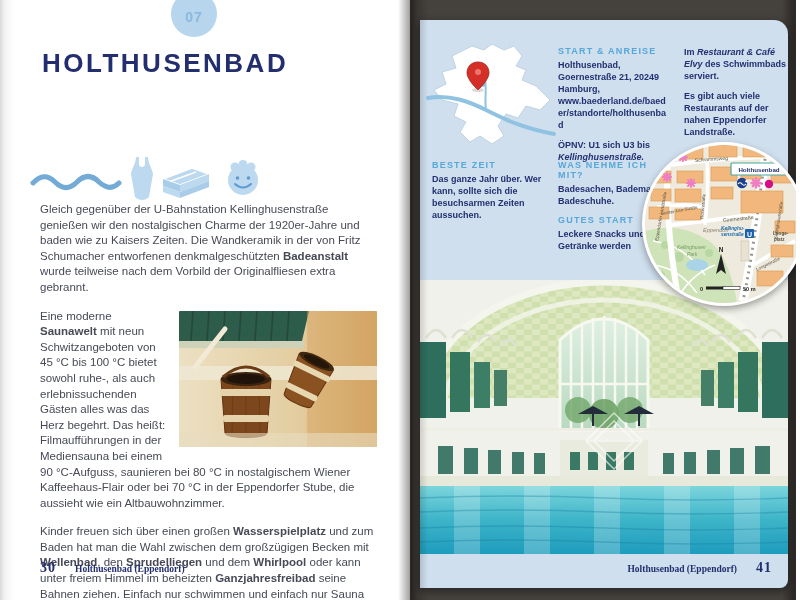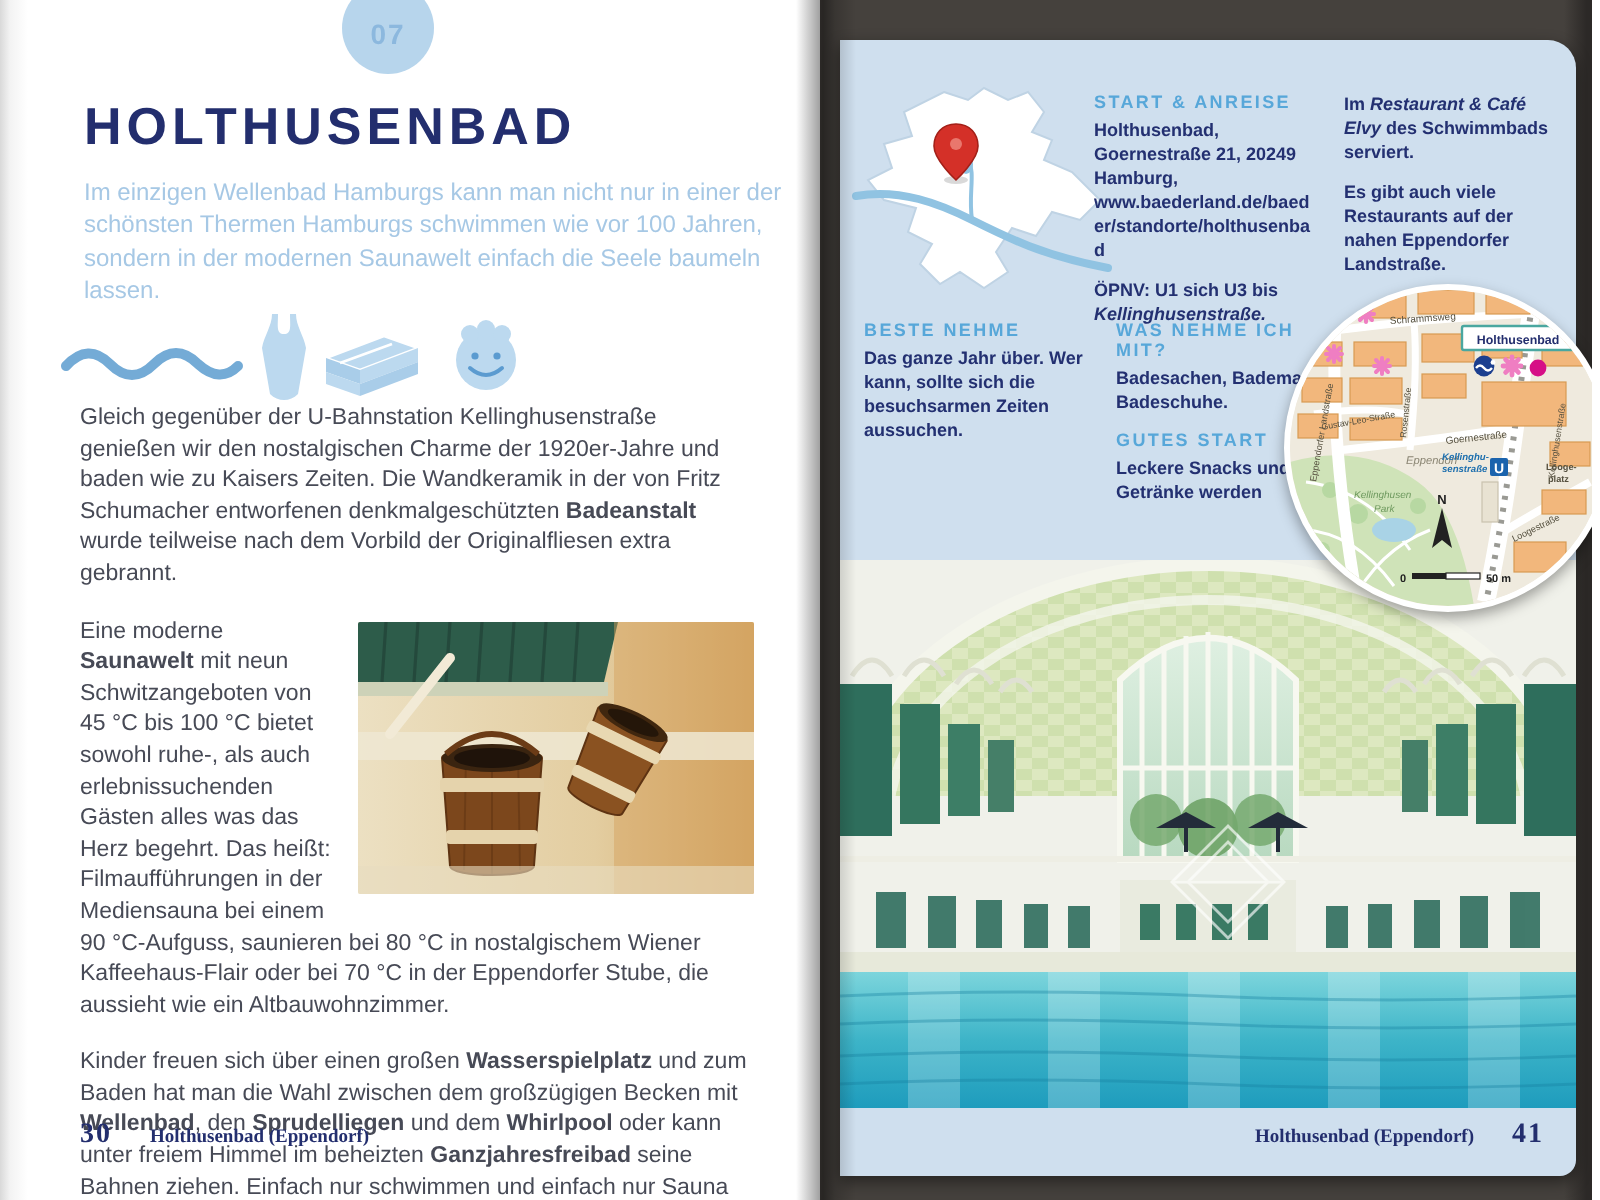--- a/index.html
+++ b/index.html
@@ -25,22 +25,22 @@
   .foot{position:absolute;display:flex;align-items:baseline;gap:19px;color:#232e6e;font-family:Liberation Serif, serif;}
   .foot-left{left:40px;top:560px;}
   .foot .num{font-size:14px;font-weight:bold;letter-spacing:1px;}
   .foot .lbl{font-size:9.5px;font-weight:bold;}
   
   .page-right{position:absolute;left:420px;top:20px;width:368px;height:568px;background:#cfdfee;
               border-radius:0 14px 8px 0;box-shadow:0 3px 8px rgba(0,0,0,.45);}
   .hh-map{position:absolute;left:6px;top:20px;width:132px;height:114px;}
   .rp-head{font-size:9px;font-weight:bold;letter-spacing:1.2px;color:#57a7d9;margin:0 0 3px 0;}
   .rp-text{font-size:9px;font-weight:bold;line-height:12px;color:#233071;margin:0 0 8px 0;overflow-wrap:anywhere;}
-  .colA{position:absolute;left:127px;top:26px;width:112px;}
-  .colB{position:absolute;left:252px;top:26px;width:106px;}
+  .colA{position:absolute;left:138px;top:26px;width:112px;}
+  .colB{position:absolute;left:264px;top:26px;width:106px;}
   .row2a{position:absolute;left:12px;top:140px;width:120px;}
   .row2b{position:absolute;left:138px;top:140px;width:112px;}
   .circle-map{position:absolute;left:222px;top:122px;width:158px;height:158px;border-radius:50%;
               border:3px solid #ffffff;overflow:hidden;background:#efeade;z-index:6;
               box-shadow:0 3px 7px rgba(0,0,0,.35);}
   .pool-photo{position:absolute;left:0px;top:260px;width:368px;height:274px;overflow:hidden;z-index:1;}
   .foot-right{right:16px;top:540px;}
   .gutter{position:absolute;left:398px;top:0;width:30px;height:600px;z-index:40;pointer-events:none;
           background:linear-gradient(90deg,rgba(0,0,0,0) 0%,rgba(0,0,0,0.42) 45%,rgba(0,0,0,0.18) 65%,rgba(0,0,0,0) 100%);}
   svg{display:block;}
@@ -50,21 +50,20 @@
 
 <div class="screen">
   <div class="dark-edge"></div>
 
   <div class="page-left">
     <div class="badge">
       <span>07</span>
     </div>
 
     <div class="title">HOLTHUSENBAD</div>
-    <div class="intro">Im einzigen Wellenbad Hamburgs kann man nicht nur in einer der schönsten Thermen Hamburgs schwimmen wie vor 100 Jahren, sondern in der modernen Saunawelt einfach die Seele baumeln lassen.</div>
 
     <div class="icon-row">
       <svg style="left:2px;top:14px" width="92" height="24" viewBox="0 0 92 24">
         <path d="M3,13 Q14,1 25,12 Q36,23 47,12 Q58,1 69,12 Q80,22 89,13" fill="none" stroke="#74abd6" stroke-width="5" stroke-linecap="round"></path>
       </svg>
       <svg style="left:100px;top:0" width="28" height="46" viewBox="0 0 28 46">
         <path d="M8,1 C8,7 4,12 3,18 L7,41 C11,45 17,45 21,41 L25,18 C24,12 20,7 20,1 L17,1 C17,7 18,11 14,11 C10,11 11,7 11,1 Z" fill="#bcd9ef"></path>
       </svg>
       <svg style="left:132px;top:8px" width="52" height="36" viewBox="0 0 52 36">
         <path d="M3,15 L32,4 L49,10 L20,21 Z" fill="#bcd9ef" stroke="#ffffff" stroke-width="1.4"></path>
@@ -153,21 +152,21 @@
       <p class="rp-text">Holthusenbad, Goernestraße 21, 20249 Hamburg, www.baederland.de/baeder/standorte/holthusenbad</p>
       <p class="rp-text"><span>ÖPNV: U1 sich U3 bis </span><span class="i">Kellinghusenstraße.</span></p>
     </div>
 
     <div class="colB">
       <p class="rp-text"><span>Im </span><span class="i">Restaurant &amp; Café Elvy</span><span> des Schwimmbads serviert.</span></p>
       <p class="rp-text">Es gibt auch viele Restaurants auf der nahen Eppendorfer Landstraße.</p>
     </div>
 
     <div class="row2a">
-      <p class="rp-head">BESTE NEHME</p>
+      <p class="rp-head">BESTE ZEIT</p>
       <p class="rp-text" style="margin-bottom:15px">Das ganze Jahr über. Wer kann, sollte sich die besuchsarmen Zeiten aussuchen.</p>
     </div>
 
     <div class="row2b">
       <p class="rp-head">WAS NEHME ICH MIT?</p>
       <p class="rp-text">Badesachen, Bademantel, Badeschuhe.</p>
       <p class="rp-head">GUTES START</p>
       <p class="rp-text">Leckere Snacks und Getränke werden</p>
     </div>
 

